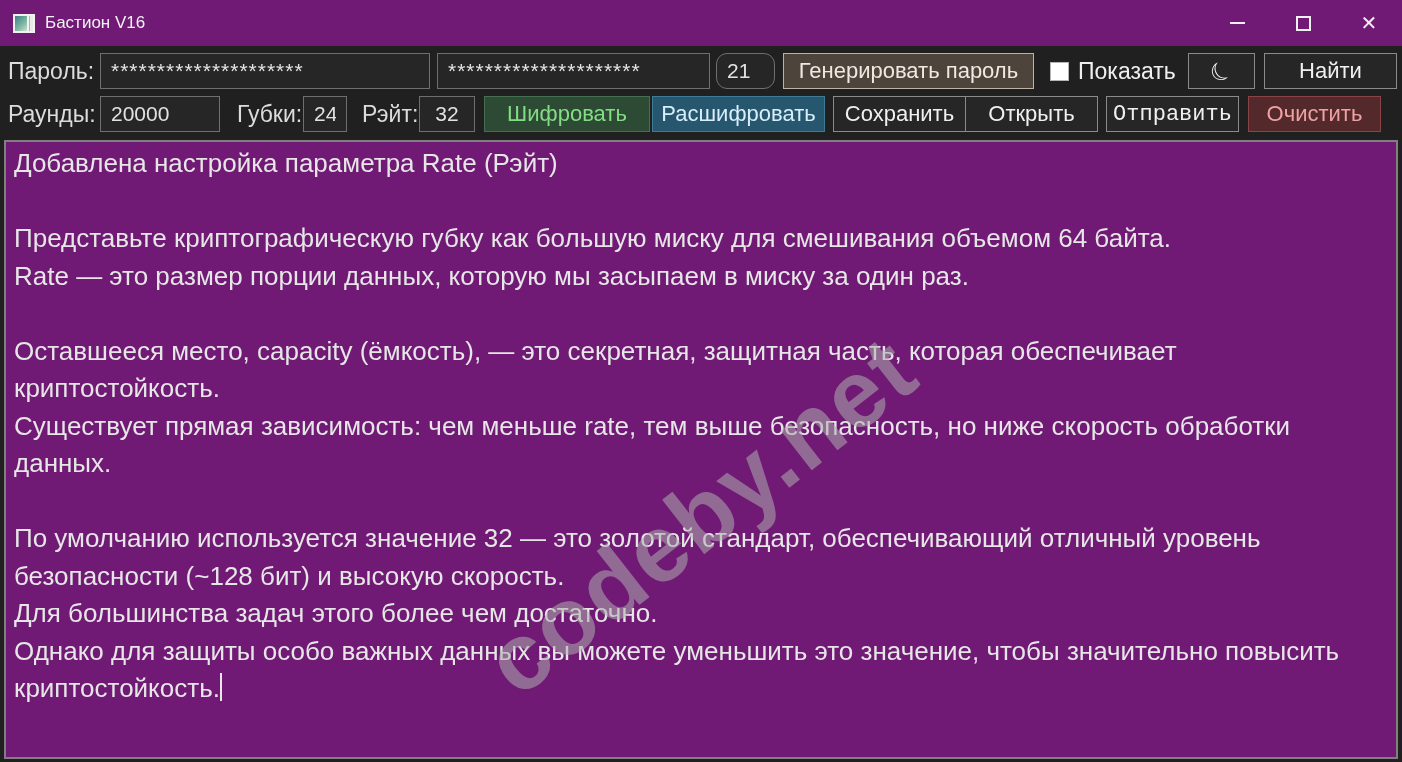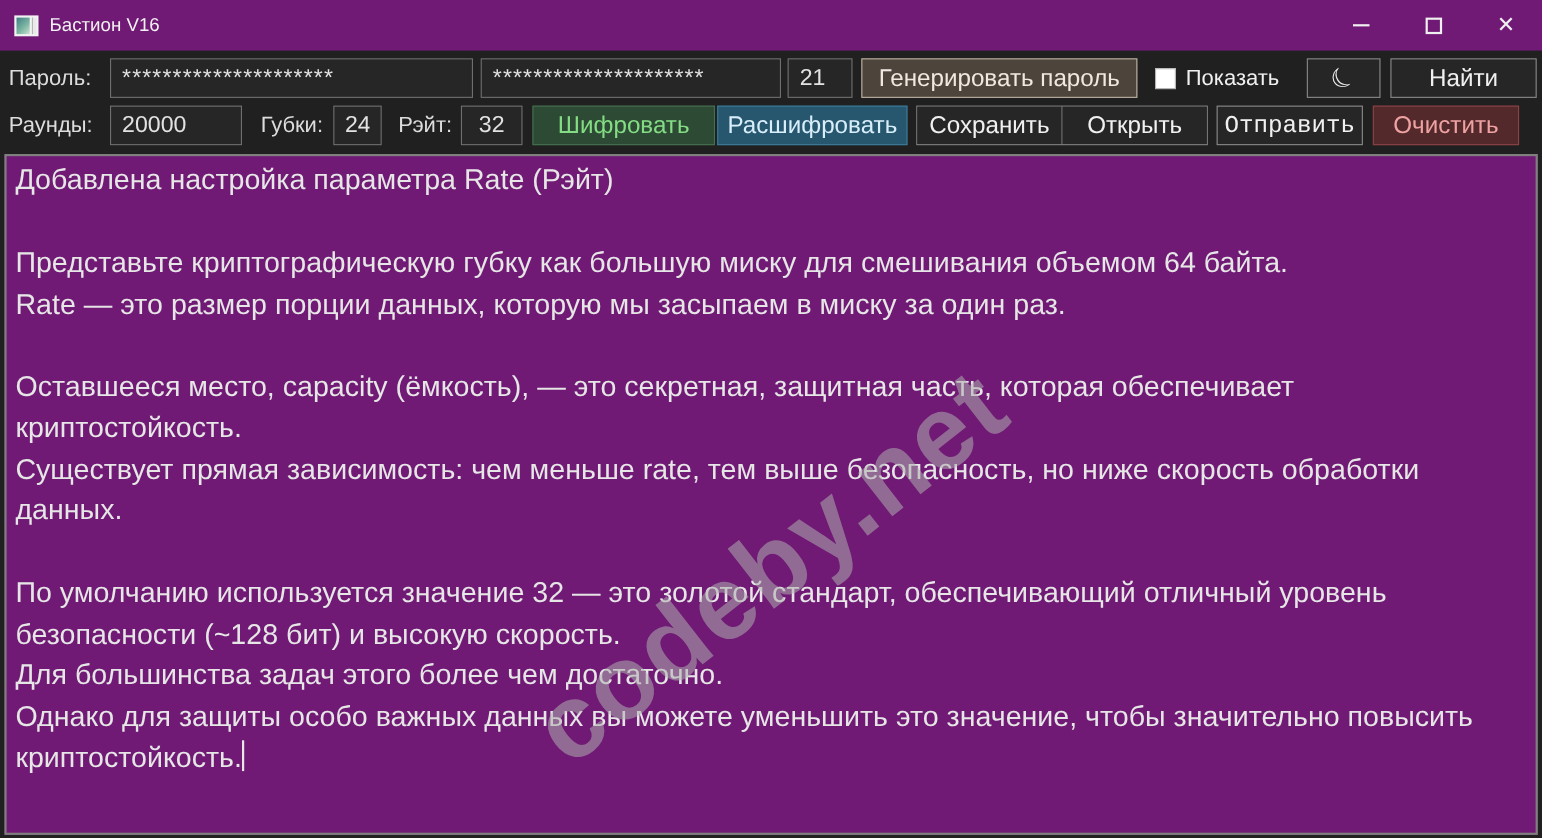--- a/index.html
+++ b/index.html
@@ -21,33 +21,33 @@
   .app-icon .strip { position: absolute; right: 2px; top: 2px; width: 4px; height: 15px; background: #e9e9e9; border-left: 1px solid #b5b5b5; }
   .title-text { font-size: 17px; color: #f2f2f2; }
   .win-controls { margin-left: auto; display: flex; height: 46px; }
   .win-btn { width: 66px; height: 46px; display: flex; align-items: center; justify-content: center; color: #f0f0f0; font-size: 17px; cursor: default; }
   .min-bar { width: 15px; height: 2px; background: #f0f0f0; }
   .max-box { width: 15px; height: 15px; border: 2px solid #f0f0f0; background: transparent; }
   .close-glyph { font-size: 20px; line-height: 1; }
 
   
   .toolbar { display: flex; align-items: center; height: 36px; margin-top: 7px; padding-left: 8px; flex: 0 0 auto; }
-  .lbl { font-size: 20px; color: #dcdcdc; white-space: nowrap; }
+  .lbl { font-size: 23px; color: #dcdcdc; white-space: nowrap; }
   .field {
     height: 36px; background: #262626; border: 1px solid #6f6f6f; color: #e2e2e2;
     font-family: "Liberation Sans", sans-serif; font-size: 21px; padding: 0 10px; outline: none;
   }
   .btn {
     height: 36px; background: #262626; border: 1px solid #8a8a8a; color: #f0f0f0;
     font-family: "Liberation Sans", sans-serif; font-size: 22px; padding: 0 6px; cursor: default; white-space: nowrap;
   }
   .lbl-pass { width: 88px; }
   .pass1 { width: 330px; margin-left: 4px; letter-spacing: 1px; }
   .pass2 { width: 273px; margin-left: 7px; letter-spacing: 1px; }
-  .len21 { width: 59px; margin-left: 6px; }
+  .len21 { width: 59px; margin-left: 6px; border-radius: 11px; }
   .btn-generate { width: 251px; margin-left: 8px; background: #4d443c; border: 1px solid #bdb3a4; color: #efe9e1; }
   .chk { width: 19px; height: 19px; background: #ffffff; border: 1px solid #b5b5b5; margin-left: 16px; flex: 0 0 auto; }
   .lbl-show { margin-left: 9px; width: 95px; color: #f0f0f0; }
   .btn-theme { width: 67px; margin-left: 15px; font-size: 24px; padding: 0; }
   .moon-glyph { display: inline-block; transform: rotate(-35deg); font-size: 25px; color: #f2f2f2; }
   .btn-find { width: 133px; margin-left: 9px; }
 
   .lbl-rounds { width: 88px; }
   .rounds { width: 120px; margin-left: 4px; }
   .lbl-sponge { margin-left: 17px; width: 63px; }

